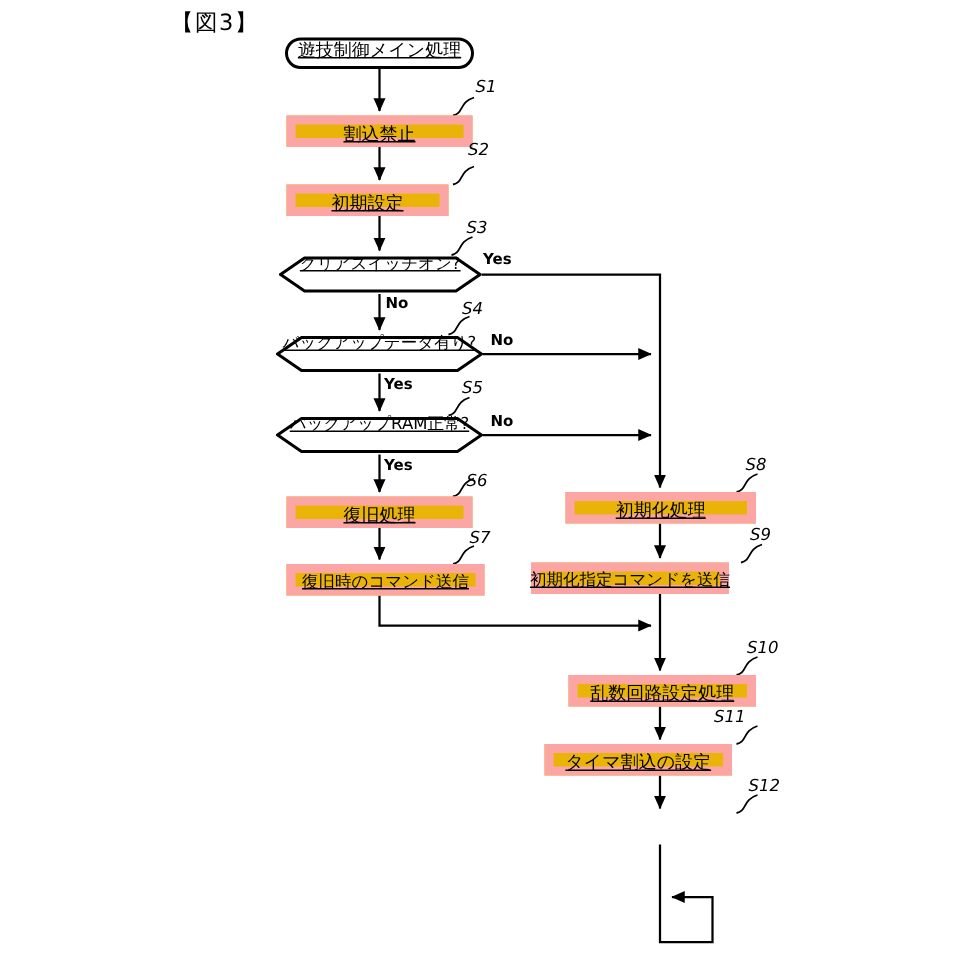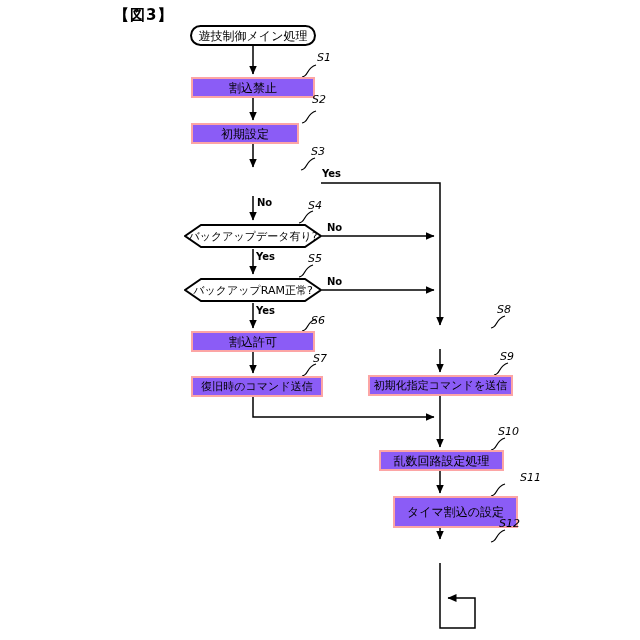--- a/index.html
+++ b/index.html
@@ -3,25 +3,25 @@
 <meta charset="utf-8">
 <style>
   html,body{margin:0;padding:0;background:#ffffff;}
   #stage{
     position:relative;width:640px;height:640px;background:#ffffff;
     font-family:"DejaVu Sans","Liberation Sans",sans-serif;color:#000;
     overflow:hidden;
   }
   #edges{position:absolute;left:0;top:0;width:640px;height:640px;}
   .fig-title{
-    position:absolute;font-size:15px;font-weight:bold;letter-spacing:1px;
+    position:absolute;font-size:15px;font-weight:normal;letter-spacing:1px;
     white-space:nowrap;
   }
-  .node{position:absolute;box-sizing:border-box;display:flex;align-items:center;justify-content:center;}
-  .process{border:2px solid #fca5a5;background:#8b5cf6;}
+  .node{position:absolute;box-sizing:border-box;display:flex;align-items:flex-start;justify-content:center;text-decoration:underline;}
+  .process{border:6px solid #fca5a5;background:#eab308;}
   .terminal{border:2px solid #000;background:#fff;border-radius:12px;}
   .decision svg{position:absolute;left:0;top:0;display:block;}
   .decision polygon{fill:#fff;stroke:#000;stroke-width:2;}
   .nlabel{
     position:relative;font-size:12px;line-height:1;white-space:nowrap;
     z-index:2;
   }
   .nlabel.small{font-size:11px;}
   .stag{
     position:absolute;font-size:11px;line-height:1;white-space:nowrap;
@@ -85,20 +85,26 @@
   <div class="node process" style="left:191px;top:77px;width:124px;height:21px">
     <span class="nlabel">割込禁止</span>
   </div>
   <span class="stag" style="left:317px;top:52px">S1</span>
 
   <div class="node process" style="left:191px;top:123px;width:108px;height:21px">
     <span class="nlabel">初期設定</span>
   </div>
   <span class="stag" style="left:312px;top:94px">S2</span>
 
+  <div class="node decision" style="left:186px;top:170px;width:135px;height:26px">
+    <svg width="135" height="26">
+      <polygon points="1,13 17,2 118,2 134,13 118,24 17,24"></polygon>
+    </svg>
+    <span class="nlabel small">クリアスイッチオン?</span>
+  </div>
   <span class="stag" style="left:311px;top:146px">S3</span>
   <span class="branch" style="left:322px;top:169px">Yes</span>
   <span class="branch" style="left:257px;top:198px">No</span>
 
   <div class="node decision" style="left:184px;top:223px;width:138px;height:26px">
     <svg width="138" height="26">
       <polygon points="1,13 17,2 121,2 137,13 121,24 17,24"></polygon>
     </svg>
     <span class="nlabel small">バックアップデータ有り?</span>
   </div>
@@ -110,41 +116,44 @@
     <svg width="138" height="26">
       <polygon points="1,13 17,2 121,2 137,13 121,24 17,24"></polygon>
     </svg>
     <span class="nlabel small">バックアップRAM正常?</span>
   </div>
   <span class="stag" style="left:308px;top:253px">S5</span>
   <span class="branch" style="left:327px;top:277px">No</span>
   <span class="branch" style="left:256px;top:306px">Yes</span>
 
   <div class="node process" style="left:191px;top:331px;width:124px;height:21px">
-    <span class="nlabel">割込許可</span>
+    <span class="nlabel">復旧処理</span>
   </div>
   <span class="stag" style="left:311px;top:315px">S6</span>
 
   <div class="node process" style="left:191px;top:376px;width:132px;height:21px">
     <span class="nlabel small">復旧時のコマンド送信</span>
   </div>
   <span class="stag" style="left:313px;top:353px">S7</span>
 
+  <div class="node process" style="left:377px;top:328px;width:127px;height:21px">
+    <span class="nlabel">初期化処理</span>
+  </div>
   <span class="stag" style="left:497px;top:304px">S8</span>
 
-  <div class="node process" style="left:368px;top:375px;width:145px;height:21px">
+  <div class="node process" style="left:354px;top:375px;width:132px;height:21px">
     <span class="nlabel small">初期化指定コマンドを送信</span>
   </div>
   <span class="stag" style="left:500px;top:351px">S9</span>
 
   <div class="node process" style="left:379px;top:450px;width:125px;height:21px">
     <span class="nlabel">乱数回路設定処理</span>
   </div>
   <span class="stag" style="left:498px;top:426px">S10</span>
 
-  <div class="node process" style="left:393px;top:496px;width:125px;height:32px">
+  <div class="node process" style="left:363px;top:496px;width:125px;height:21px">
     <span class="nlabel">タイマ割込の設定</span>
   </div>
-  <span class="stag" style="left:520px;top:472px">S11</span>
+  <span class="stag" style="left:476px;top:472px">S11</span>
 
   <span class="stag" style="left:499px;top:518px">S12</span>
 
 </div>
 
 </body></html>

